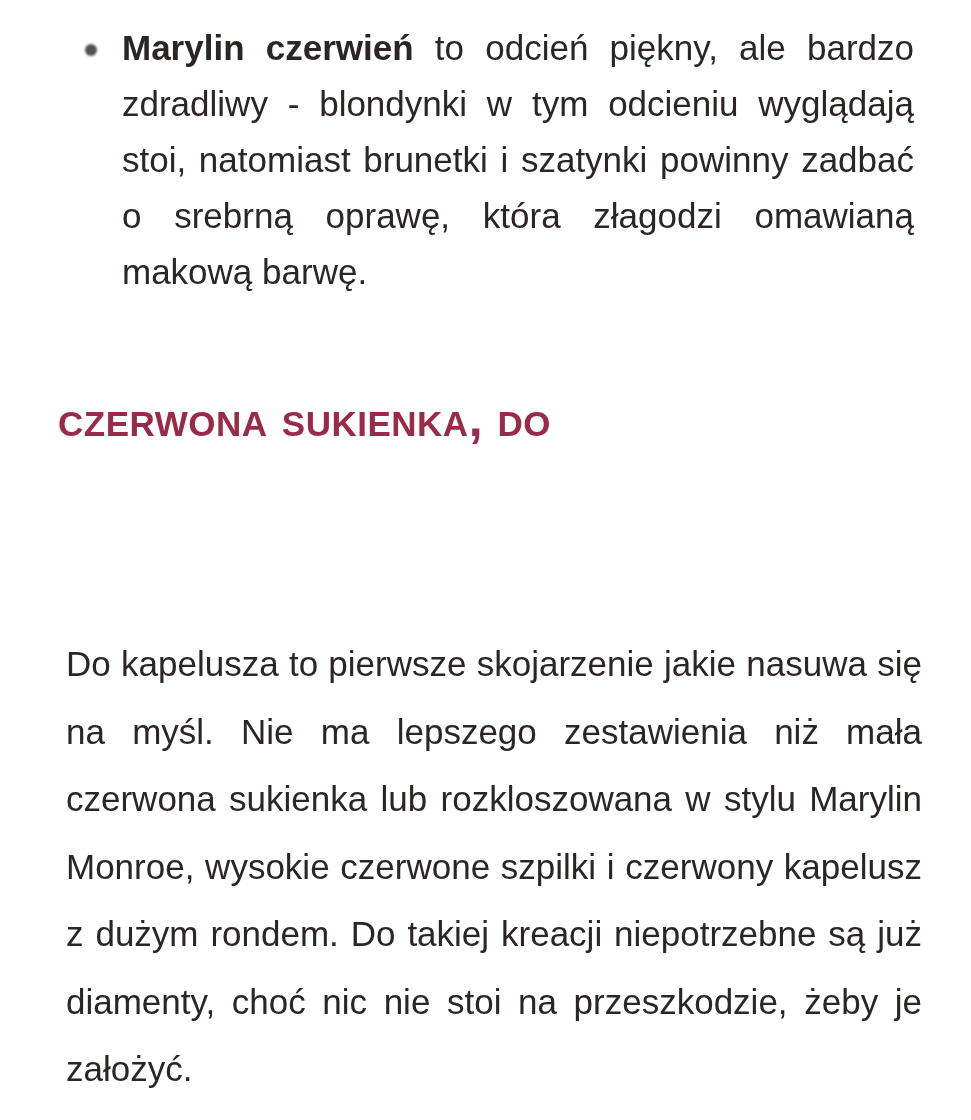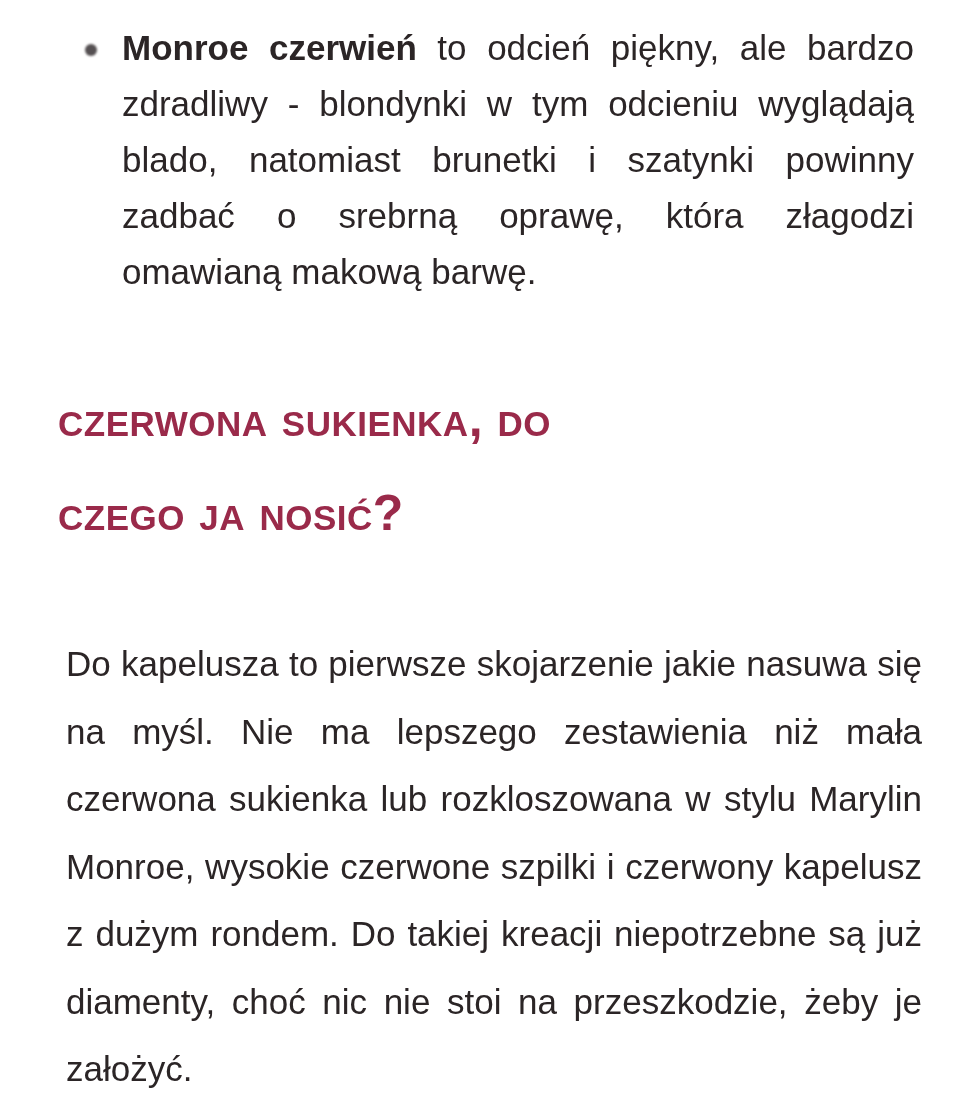--- a/index.html
+++ b/index.html
@@ -83,24 +83,23 @@
     }
   </style>
 </head>
 <body>
 
 <div class="article">
 
   <ul class="bullet-list">
     <li class="bullet-item">
       <span class="bullet-dot"></span>
-      <b>Monroe czerwień</b><span> to odcień piękny, ale bardzo zdradliwy - blondynki w tym odcieniu wyglądają blado, natomiast brunetki i szatynki powinny zadbać o srebrną oprawę, która złagodzi omawianą makową barwę.</span>
+      <b>Marylin czerwień</b><span> to odcień piękny, ale bardzo zdradliwy - blondynki w tym odcieniu wyglądają stoi, natomiast brunetki i szatynki powinny zadbać o srebrną oprawę, która złagodzi omawianą makową barwę.</span>
     </li>
   </ul>
 
   <h2 class="section-title" id="section-title" style="color: rgb(154, 42, 74);">
     <span class="line">Czerwona sukienka, do</span>
-    <span class="line">czego ja nosić?</span>
   </h2>
 
   <p class="paragraph">Do kapelusza to pierwsze skojarzenie jakie nasuwa się na myśl. Nie ma lepszego zestawienia niż mała czerwona sukienka lub rozkloszowana w stylu Marylin Monroe, wysokie czerwone szpilki i czerwony kapelusz z dużym rondem. Do takiej kreacji niepotrzebne są już diamenty, choć nic nie stoi na przeszkodzie, żeby je założyć.</p>
 
 </div>
 
 </body></html>

